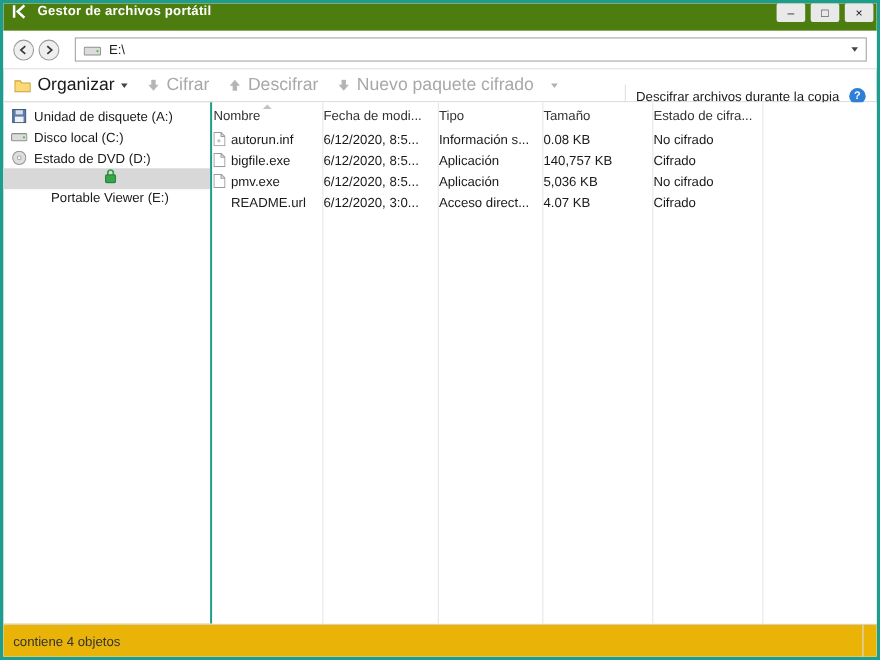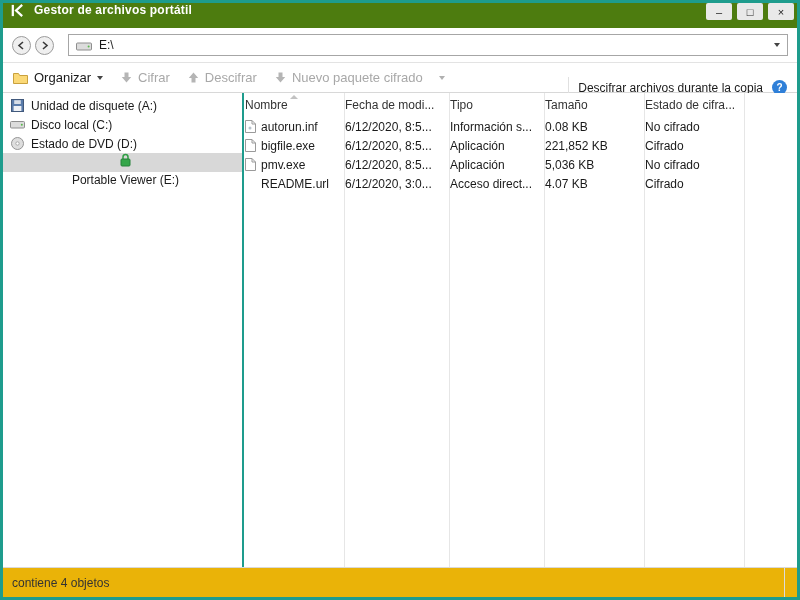--- a/index.html
+++ b/index.html
@@ -16,30 +16,30 @@
   .nav-btn{width:19px;height:19px;border-radius:50%;border:1px solid #9b9b9b;background:#efefef;display:flex;
            align-items:center;justify-content:center;padding:0;margin-right:4px;}
   .addressbar{flex:1;height:22px;border:1px solid #a6a6a6;display:flex;align-items:center;gap:7px;padding:0 7px;
               margin-left:10px;background:#fff;box-sizing:border-box;}
   .chev{width:0;height:0;border-left:3.5px solid transparent;border-right:3.5px solid transparent;border-top:4px solid #444;}
   .chev.gray{border-top-color:#b0b0b0;}
   .addr-chev{margin-left:auto;}
   
   .toolbar{height:31px;border-top:1px solid #e3e3e3;border-bottom:1px solid #d8d8d8;display:flex;align-items:center;
            padding:0 10px;gap:18px;flex:0 0 auto;box-sizing:border-box;}
-  .tool-btn{display:flex;align-items:center;gap:6px;background:none;border:none;font-family:inherit;font-size:13px;
+  .tool-btn{display:flex;align-items:center;gap:6px;background:none;border:none;font-family:inherit;font-size:16px;
             padding:0;color:#1a1a1a;}
   .tool-btn.disabled{color:#a8a8a8;}
   .tool-right{margin-left:auto;display:flex;align-items:center;gap:9px;margin-top:20px;}
   .vsep{width:1px;height:22px;background:#e0e0e0;}
   .help-icon{width:15px;height:15px;border-radius:50%;background:#2e7fd8;color:#fff;font-size:10px;font-weight:bold;
              display:flex;align-items:center;justify-content:center;}
   
   .content{flex:1;display:flex;min-height:0;}
-  .sidebar{width:239px;flex:0 0 auto;padding-top:3px;}
+  .sidebar{width:188px;flex:0 0 auto;padding-top:3px;}
   .side-item{height:19px;display:flex;align-items:center;gap:6px;padding-left:6px;white-space:nowrap;}
   .side-item.selected{background:#d8d8d8;flex-direction:column;}
   .side-item .ic{width:16px;display:flex;justify-content:center;flex:0 0 auto;}
   .divider{width:2px;background:#1e9c8d;flex:0 0 auto;}
   .filelist{flex:1;position:relative;overflow:hidden;background:#fff;}
   .colsep{position:absolute;top:0;bottom:0;width:1px;background:#e6e6e6;}
   .lrow{display:grid;grid-template-columns:100px 105px 95px 100px 100px 1fr;position:relative;}
   .lhead{height:24px;align-items:center;color:#333;}
   .frow{height:19px;align-items:center;}
   .cell{padding-left:1px;white-space:nowrap;overflow:hidden;display:flex;align-items:center;gap:5px;}
@@ -226,21 +226,21 @@
           <span style="display:flex;">
             <svg width="11" height="13" viewBox="0 0 11 13">
                 <path d="M.5 .5 h6.5 l3.5 3.5 v8.5 h-10 z" fill="#fff" stroke="#9a9a9a"></path>
                 <path d="M7 .5 v3.5 h3.5" fill="none" stroke="#9a9a9a"></path>
               </svg>
           </span>
           <span>bigfile.exe</span>
         </div>
         <div class="cell">6/12/2020, 8:5...</div>
         <div class="cell">Aplicación</div>
-        <div class="cell">221,852 KB</div>
+        <div class="cell">140,757 KB</div>
         <div class="cell">Cifrado</div>
         <div class="cell"></div>
       </div>
 
       <div class="lrow frow">
         <div class="cell">
           <span style="display:flex;">
             <svg width="11" height="13" viewBox="0 0 11 13">
                 <path d="M.5 .5 h6.5 l3.5 3.5 v8.5 h-10 z" fill="#fff" stroke="#9a9a9a"></path>
                 <path d="M7 .5 v3.5 h3.5" fill="none" stroke="#9a9a9a"></path>

